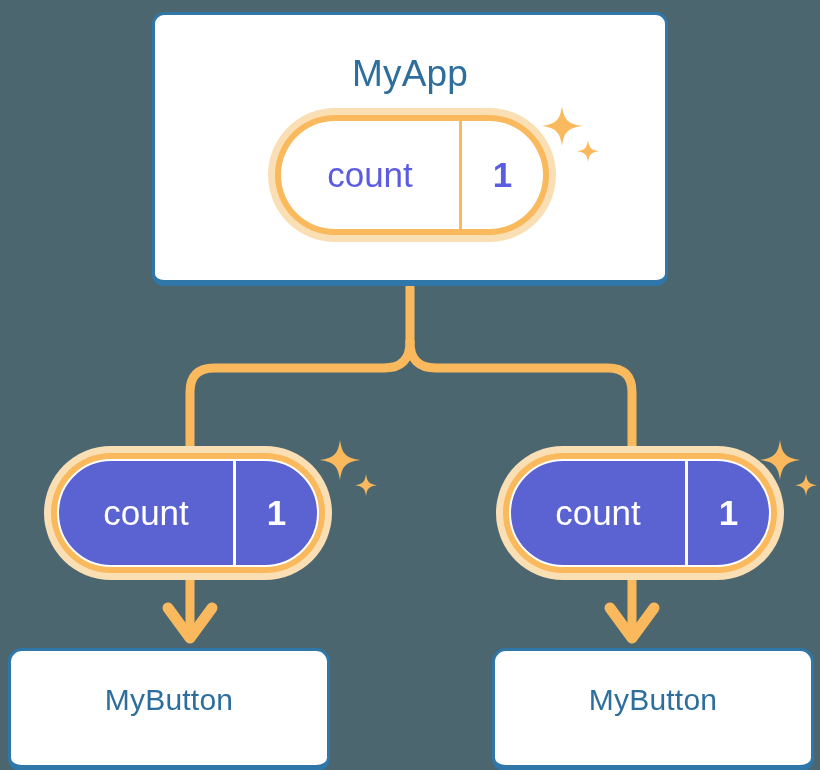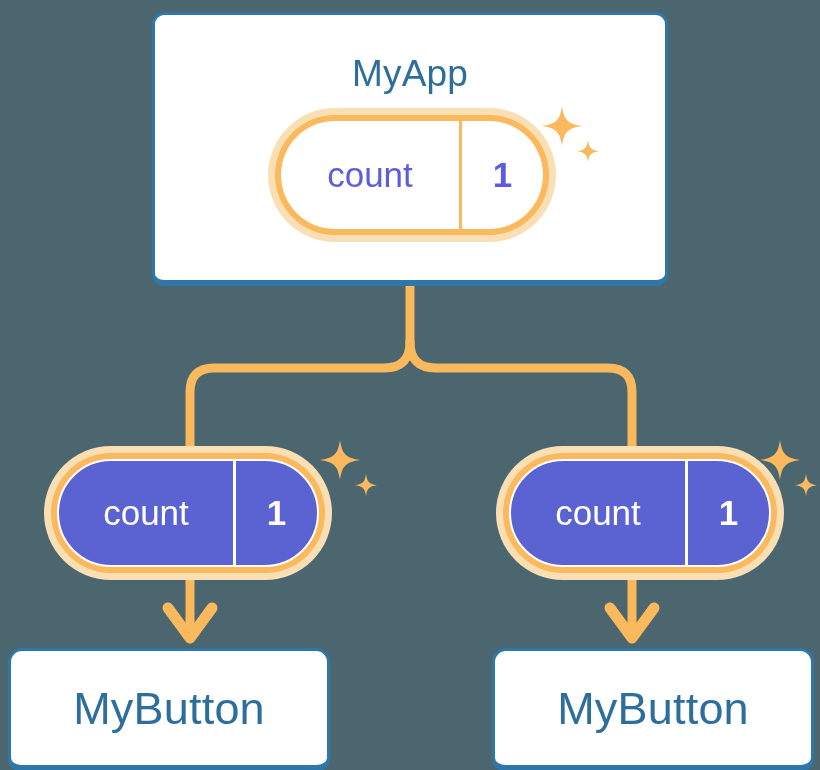--- a/index.html
+++ b/index.html
@@ -69,21 +69,21 @@
     width: 322px;
     height: 124px;
     border-radius: 14px;
     border-bottom-width: 7px;
   }
   #button-card-left  { left: 8px;   top: 648px; }
   #button-card-right { left: 492px; top: 648px; }
 
   .button-card .card-title {
     top: 32px;
-    font-size: 45px;
+    font-size: 30px;
   }
 
   
   .pill {
     position: absolute;
     box-sizing: border-box;
     display: flex;
     align-items: stretch;
     z-index: 3;
     text-align: center;

